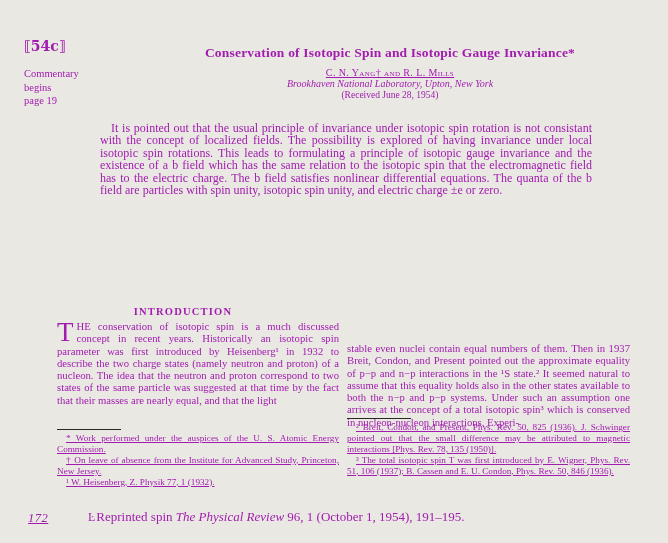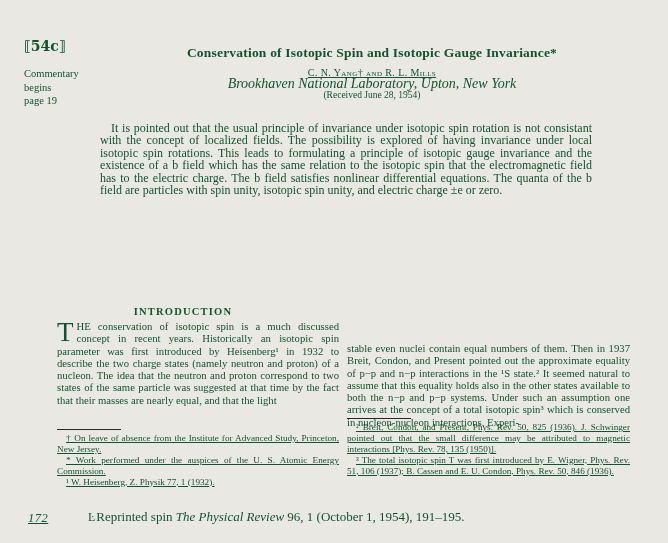--- a/index.html
+++ b/index.html
@@ -1,39 +1,39 @@
 <!DOCTYPE html>
 <html><head>
 <meta charset="utf-8">
 <style>
   html,body { margin:0; padding:0; }
   .page {
     position:relative;
     width:668px; height:543px;
     background:#e9e8e3;
-    color:#14532d;
+    color:#a21caf;
     font-family:"Liberation Serif", serif;
     overflow:hidden;
   }
   .abs { position:absolute; }
 
   .paper-number {
     left:24px; top:38px;
     font-size:14px; font-weight:bold;
     font-family:"DejaVu Serif","DejaVu Sans",serif;
   }
   .margin-commentary {
     left:24px; top:67px;
     font-size:10.5px; line-height:13.5px;
   }
 
-  .header { left:132px; top:45px; width:480px; text-align:center; }
+  .header { left:150px; top:45px; width:480px; text-align:center; }
   .title { font-size:13.5px; font-weight:bold; line-height:15px; letter-spacing:.2px; }
   .authors { margin-top:7px; font-size:10px; font-variant:small-caps; letter-spacing:.4px;text-decoration:underline; }
-  .affiliation { font-size:14px; font-style:italic; line-height:11px; }
+  .affiliation { font-size:10px; font-style:italic; line-height:11px; }
   .received { font-size:9.5px; line-height:11px; margin-top:1px; }
 
   .abstract {
     left:100px; top:122px; width:492px;
     font-size:12px; line-height:12.4px;
     text-align:justify; text-indent:11px;
   }
 
   .section-heading {
     left:42px; top:306px; width:282px;
@@ -101,22 +101,22 @@
 
   <div class="abs section-heading">INTRODUCTION</div>
 
   <div class="abs col-body left-body">
     <span class="dropcap">T</span><span>HE conservation of isotopic spin is a much discussed concept in recent years. Historically an isotopic spin parameter was first introduced by Heisenberg¹ in 1932 to describe the two charge states (namely neutron and proton) of a nucleon. The idea that the neutron and proton correspond to two states of the same particle was suggested at that time by the fact that their masses are nearly equal, and that the light</span>
   </div>
 
   <div class="abs fnrule rule-left"></div>
 
   <div class="abs footnotes fn-left">
+    <p>* Work performed under the auspices of the U. S. Atomic Energy Commission.</p>
     <p>† On leave of absence from the Institute for Advanced Study, Princeton, New Jersey.</p>
-    <p>* Work performed under the auspices of the U. S. Atomic Energy Commission.</p>
     <p>¹ W. Heisenberg, Z. Physik 77, 1 (1932).</p>
   </div>
 
   <div class="abs col-body right-body">stable even nuclei contain equal numbers of them. Then in 1937 Breit, Condon, and Present pointed out the approximate equality of p−p and n−p interactions in the ¹S state.² It seemed natural to assume that this equality holds also in the other states available to both the n−p and p−p systems. Under such an assumption one arrives at the concept of a total isotopic spin³ which is conserved in nucleon-nucleon interactions. Experi-</div>
 
   <div class="abs fnrule rule-right"></div>
 
   <div class="abs footnotes fn-right">
     <p>² Breit, Condon, and Present, Phys. Rev. 50, 825 (1936). J. Schwinger pointed out that the small difference may be attributed to magnetic interactions [Phys. Rev. 78, 135 (1950)].</p>
     <p>³ The total isotopic spin T was first introduced by E. Wigner, Phys. Rev. 51, 106 (1937); B. Cassen and E. U. Condon, Phys. Rev. 50, 846 (1936).</p>

